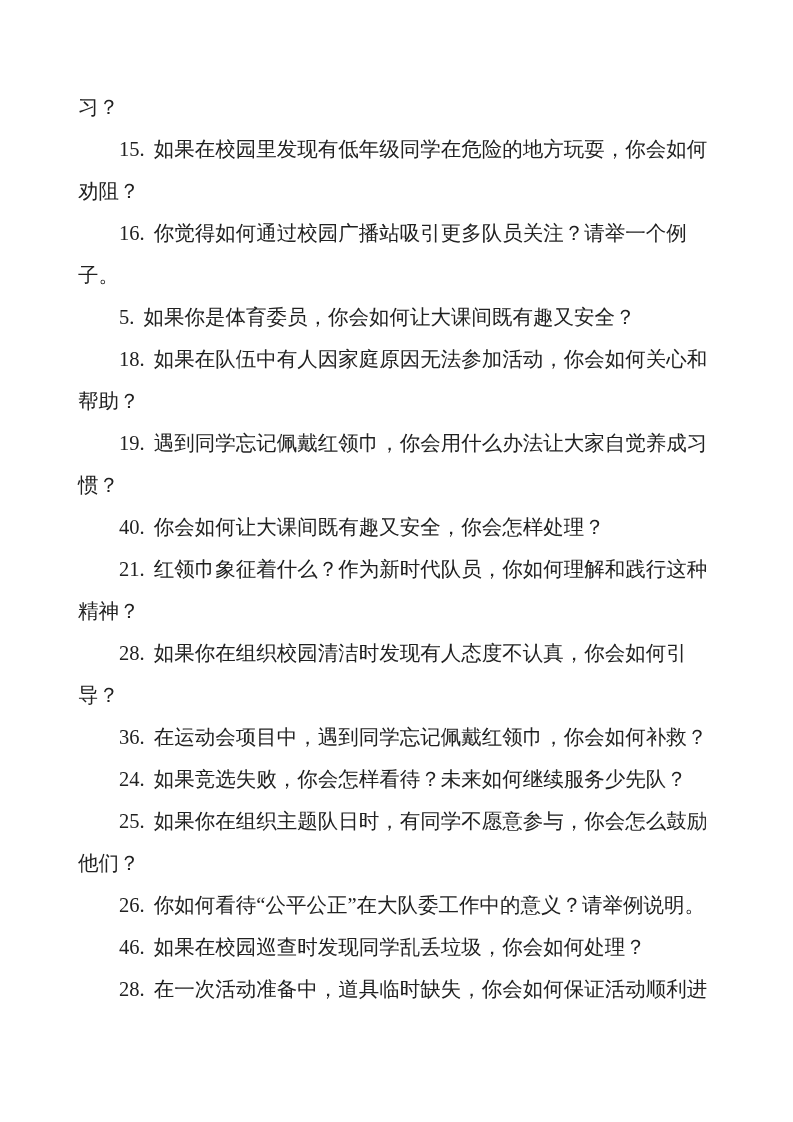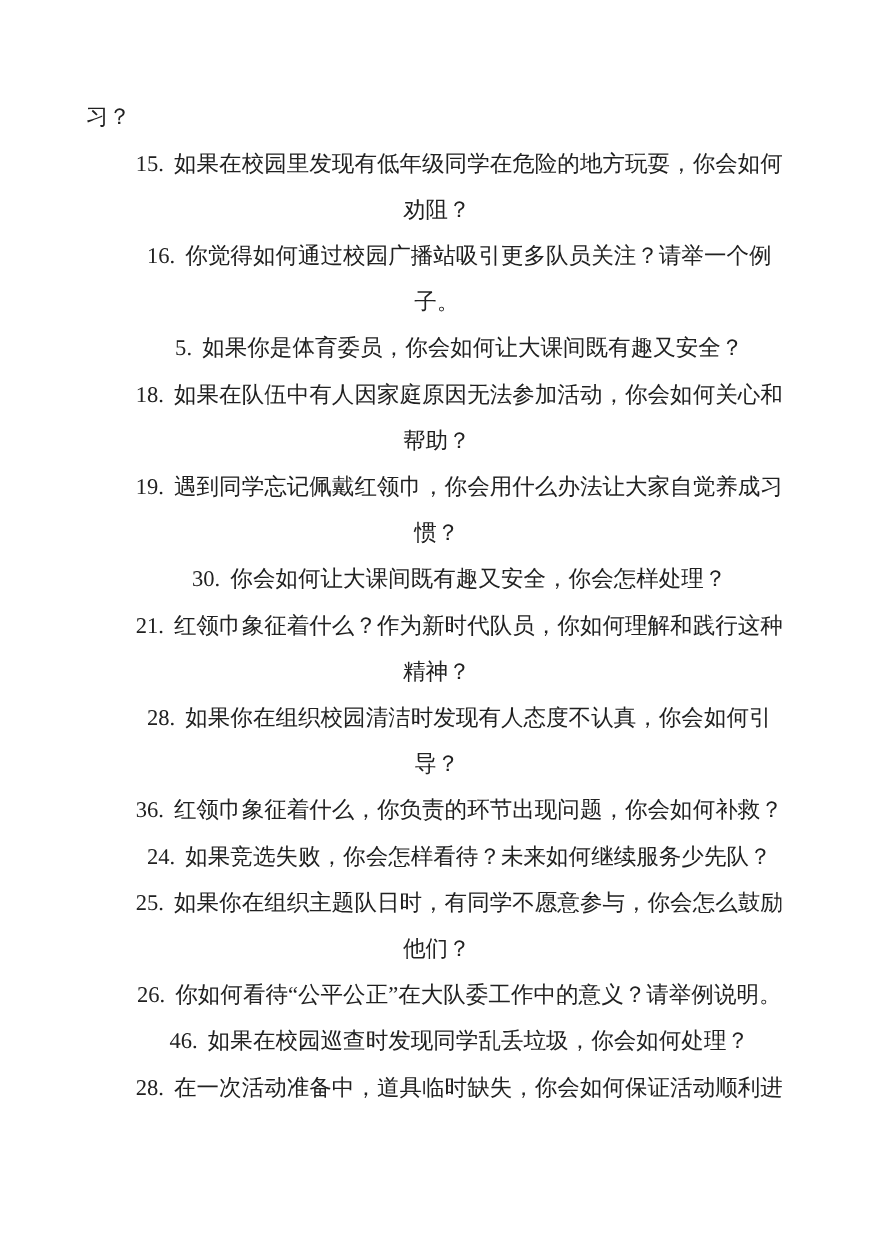--- a/index.html
+++ b/index.html
@@ -24,40 +24,39 @@
   }
   .cont-line {
     margin: 0;
     line-height: 42px;
     text-indent: 0;
   }
   .q-item {
     margin: 0;
     line-height: 42px;
     text-indent: 2em;
-    text-align: center;
   }
   .q-num {
     margin-right: 0.45em;
   }
 </style>
 </head>
 <body>
 
 <div class="page">
   <p class="cont-line">习？</p>
   <div id="question-list">
       <p class="q-item"><span class="q-num">15.</span><span>如果在校园里发现有低年级同学在危险的地方玩耍，你会如何劝阻？</span></p>
       <p class="q-item"><span class="q-num">16.</span><span>你觉得如何通过校园广播站吸引更多队员关注？请举一个例子。</span></p>
       <p class="q-item"><span class="q-num">5.</span><span>如果你是体育委员，你会如何让大课间既有趣又安全？</span></p>
       <p class="q-item"><span class="q-num">18.</span><span>如果在队伍中有人因家庭原因无法参加活动，你会如何关心和帮助？</span></p>
       <p class="q-item"><span class="q-num">19.</span><span>遇到同学忘记佩戴红领巾，你会用什么办法让大家自觉养成习惯？</span></p>
-      <p class="q-item"><span class="q-num">30.</span><span>你会如何让大课间既有趣又安全，你会怎样处理？</span></p>
+      <p class="q-item"><span class="q-num">40.</span><span>你会如何让大课间既有趣又安全，你会怎样处理？</span></p>
       <p class="q-item"><span class="q-num">21.</span><span>红领巾象征着什么？作为新时代队员，你如何理解和践行这种精神？</span></p>
       <p class="q-item"><span class="q-num">28.</span><span>如果你在组织校园清洁时发现有人态度不认真，你会如何引导？</span></p>
-      <p class="q-item"><span class="q-num">36.</span><span>红领巾象征着什么，你负责的环节出现问题，你会如何补救？</span></p>
+      <p class="q-item"><span class="q-num">36.</span><span>在运动会项目中，遇到同学忘记佩戴红领巾，你会如何补救？</span></p>
       <p class="q-item"><span class="q-num">24.</span><span>如果竞选失败，你会怎样看待？未来如何继续服务少先队？</span></p>
       <p class="q-item"><span class="q-num">25.</span><span>如果你在组织主题队日时，有同学不愿意参与，你会怎么鼓励他们？</span></p>
       <p class="q-item"><span class="q-num">26.</span><span>你如何看待“公平公正”在大队委工作中的意义？请举例说明。</span></p>
       <p class="q-item"><span class="q-num">46.</span><span>如果在校园巡查时发现同学乱丢垃圾，你会如何处理？</span></p>
       <p class="q-item"><span class="q-num">28.</span><span>在一次活动准备中，道具临时缺失，你会如何保证活动顺利进</span></p>
     </div>
 </div>
 
 </body></html>

